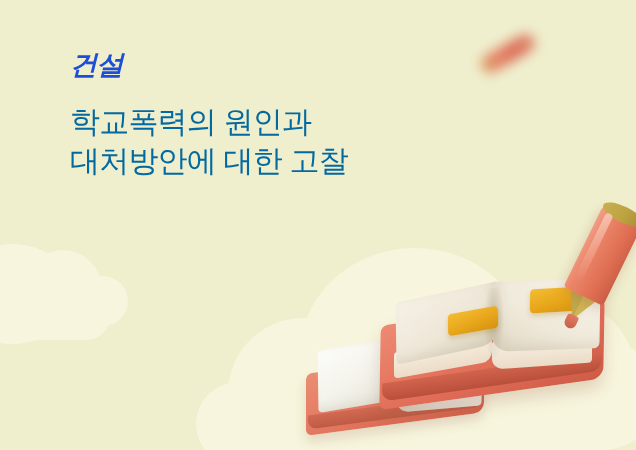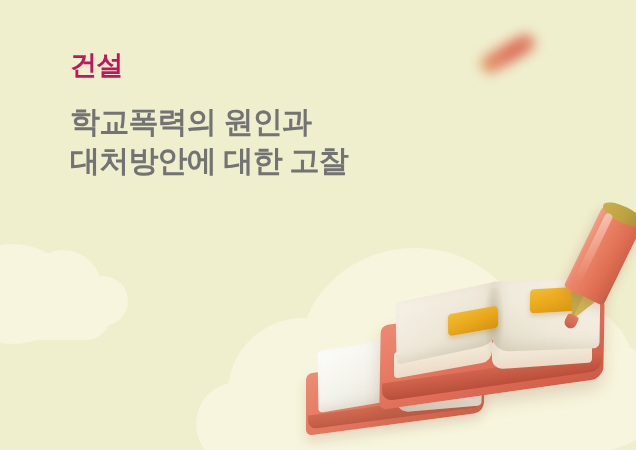--- a/index.html
+++ b/index.html
@@ -35,25 +35,25 @@
     position:absolute;left:478px;top:44px;width:60px;height:19px;
     border-radius:11px;
     background:linear-gradient(100deg,#D9A05C 0%,#E4795F 32%,#D96650 62%,#E08A6E 100%);
     transform:rotate(-30deg);
     filter:blur(6px);opacity:.92;
   }
 
   
   .text-block{position:absolute;left:70px;top:50px;width:430px;}
   .kicker{
-    font-size:27px;font-weight:bold;color:#be185d;
-    letter-spacing:-0.5px;line-height:1.12;margin:0 0 22px 0;
+    font-size:27px;font-weight:bold;color:#1d4ed8;
+    letter-spacing:-0.5px;line-height:1.12;margin:0 0 22px 0;font-style:italic;
   }
   .title{
-    font-size:30px;font-weight:bold;color:#737373;
+    font-size:30px;font-weight:normal;color:#0369a1;
     letter-spacing:-0.8px;line-height:1.30;margin:0;white-space:pre-line;
   }
 
   
   .illus{position:absolute;left:0;top:0;width:636px;height:450px;}
 
   
   .sbook{position:absolute;left:300px;top:340px;width:190px;height:110px;}
   .sb-cover{
     position:absolute;left:6px;top:22px;width:178px;height:62px;

